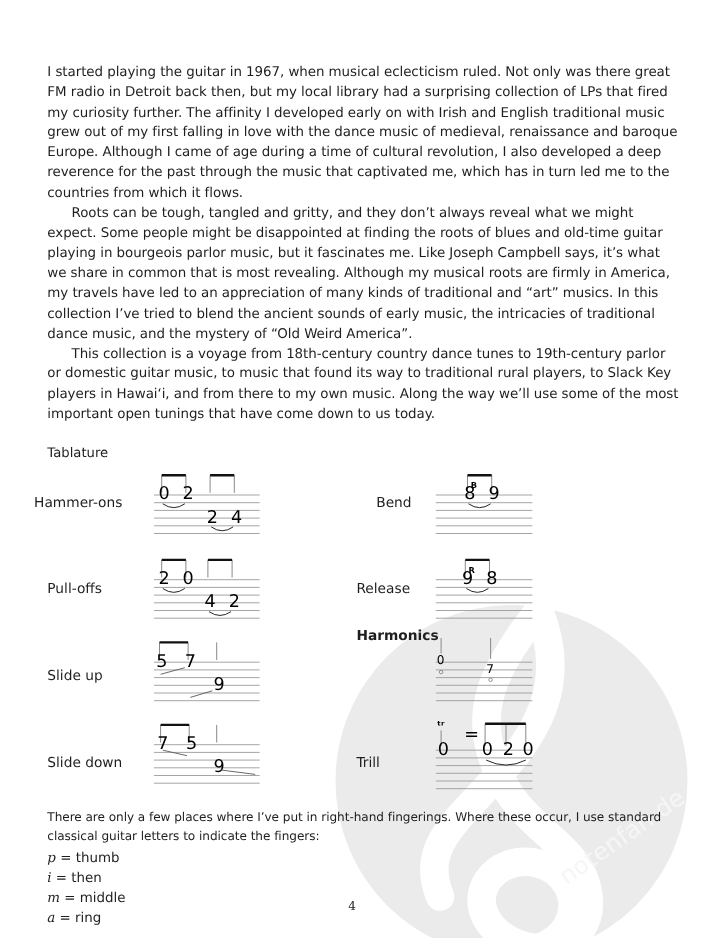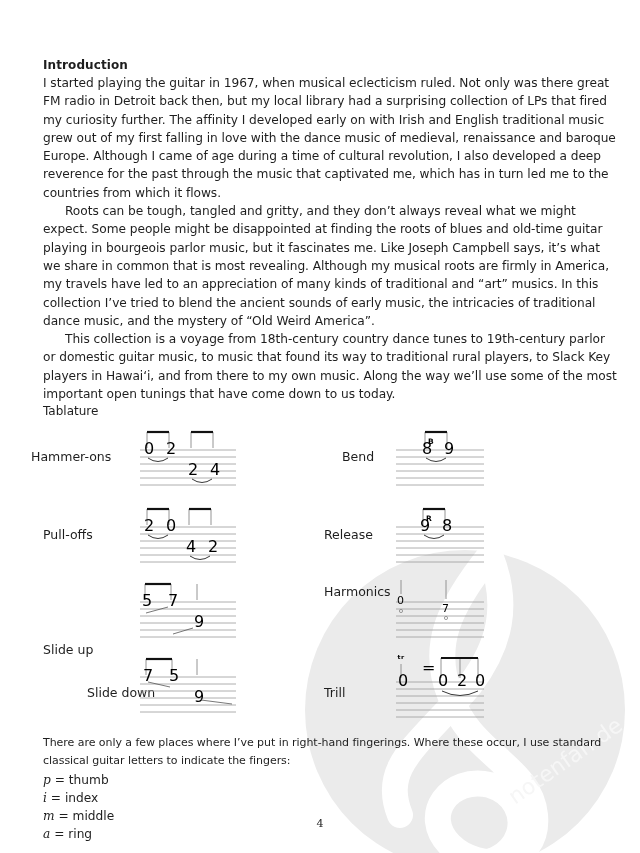--- a/index.html
+++ b/index.html
@@ -27,21 +27,20 @@
 </head>
 <body>
 
 <svg class="watermark" viewBox="0 0 330 330">
   <circle cx="165" cy="165" r="160" fill="#ebebeb"></circle>
   <path d="M190 10 C150 60 130 100 150 150 C170 210 230 220 235 270 C240 320 180 330 150 300 C120 270 150 230 190 240 C240 255 230 330 150 320 M190 10 C210 60 200 100 170 140 C120 200 80 220 100 270" fill="none" stroke="#ffffff" stroke-width="26" stroke-linecap="round"></path>
   <text x="215" y="260" font-size="22" fill="#f6f6f6" transform="rotate(-35 215 260)" font-family="DejaVu Sans, sans-serif">notenfan.de</text>
 </svg>
 
 <div class="page">
-  <p class="heading">Introduction</p>
   <p class="para">I started playing the guitar in 1967, when musical eclecticism ruled. Not only was there great FM radio in Detroit back then, but my local library had a surprising collection of LPs that fired my curiosity further. The affinity I developed early on with Irish and English traditional music grew out of my first falling in love with the dance music of medieval, renaissance and baroque Europe. Although I came of age during a time of cultural revolution, I also developed a deep reverence for the past through the music that captivated me, which has in turn led me to the countries from which it flows.</p>
   <p class="para indent">Roots can be tough, tangled and gritty, and they don’t always reveal what we might expect. Some people might be disappointed at finding the roots of blues and old-time guitar playing in bourgeois parlor music, but it fascinates me. Like Joseph Campbell says, it’s what we share in common that is most revealing. Although my musical roots are firmly in America, my travels have led to an appreciation of many kinds of traditional and “art” musics. In this collection I’ve tried to blend the ancient sounds of early music, the intricacies of traditional dance music, and the mystery of “Old Weird America”.</p>
   <p class="para indent">This collection is a voyage from 18th-century country dance tunes to 19th-century parlor or domestic guitar music, to music that found its way to traditional rural players, to Slack Key players in Hawai‘i, and from there to my own music. Along the way we’ll use some of the most important open tunings that have come down to us today.</p>
 </div>
 
 <div class="tab-heading">Tablature</div>
 
 <div class="tab-label" style="left:31px; top:449px;">Hammer-ons</div>
 <svg class="tab" style="left:140px; top:428px;" width="100" height="62">
   <g stroke="#999" stroke-width="0.8">
@@ -91,21 +90,21 @@
       <line x1="49" y1="4" x2="71" y2="4"></line>
     </g>
   <text x="4" y="26">2</text>
   <text x="26" y="26">0</text>
   <text x="46" y="47">4</text>
   <text x="68" y="47">2</text>
   <path d="M8 30 Q18 37 28 30" fill="none" stroke="#222" stroke-width="0.9"></path>
   <path d="M50 51 Q60 58 70 51" fill="none" stroke="#222" stroke-width="0.9"></path>
 </svg>
 
-<div class="tab-label" style="left:43px; top:606px;margin-top:36px;">Slide up</div>
+<div class="tab-label" style="left:43px; top:606px;">Slide up</div>
 <svg class="tab" style="left:140px; top:580px;" width="100" height="62">
   <g stroke="#999" stroke-width="0.8">
     <line x1="0" y1="22" x2="96" y2="22"></line>
       <line x1="0" y1="29" x2="96" y2="29"></line>
       <line x1="0" y1="36" x2="96" y2="36"></line>
     <line x1="0" y1="43" x2="96" y2="43"></line>
       <line x1="0" y1="50" x2="96" y2="50"></line>
       <line x1="0" y1="57" x2="96" y2="57"></line>
   </g>
   <g stroke="#888" stroke-width="0.9">
@@ -116,21 +115,21 @@
   <g stroke="#111" stroke-width="2.2">
       <line x1="5" y1="4" x2="31" y2="4"></line>
     </g>
   <text x="2" y="26">5</text>
   <text x="28" y="26">7</text>
   <text x="54" y="47">9</text>
   <line x1="6" y1="33" x2="28" y2="27" stroke="#555" stroke-width="0.8"></line>
   <line x1="33" y1="54" x2="53" y2="48" stroke="#555" stroke-width="0.8"></line>
 </svg>
 
-<div class="tab-label" style="left:43px; top:685px;margin-left:44px;">Slide down</div>
+<div class="tab-label" style="left:43px; top:685px;">Slide down</div>
 <svg class="tab" style="left:140px; top:655px;" width="100" height="62">
   <g stroke="#999" stroke-width="0.8">
     <line x1="0" y1="22" x2="96" y2="22"></line>
       <line x1="0" y1="29" x2="96" y2="29"></line>
       <line x1="0" y1="36" x2="96" y2="36"></line>
     <line x1="0" y1="43" x2="96" y2="43"></line>
       <line x1="0" y1="50" x2="96" y2="50"></line>
       <line x1="0" y1="57" x2="96" y2="57"></line>
   </g>
   <g stroke="#888" stroke-width="0.9">
@@ -187,21 +186,21 @@
     </g>
   <g stroke="#111" stroke-width="2.2">
       <line x1="27" y1="4" x2="49" y2="4"></line>
     </g>
   <text x="30" y="16" style="font-size:7.5px;font-weight:bold">R</text>
   <text x="24" y="26">9</text>
   <text x="46" y="26">8</text>
   <path d="M28 30 Q38 37 48 30" fill="none" stroke="#222" stroke-width="0.9"></path>
 </svg>
 
-<div class="tab-label" style="left:324px; top:584px;">Harmonics</div>
+<div class="tab-label" style="left:324px; top:570px;font-weight:bold;">Harmonics</div>
 <svg class="tab" style="left:396px; top:580px;" width="92" height="62">
   <g stroke="#999" stroke-width="0.8">
     <line x1="0" y1="22" x2="88" y2="22"></line>
       <line x1="0" y1="29" x2="88" y2="29"></line>
       <line x1="0" y1="36" x2="88" y2="36"></line>
     <line x1="0" y1="43" x2="88" y2="43"></line>
       <line x1="0" y1="50" x2="88" y2="50"></line>
       <line x1="0" y1="57" x2="88" y2="57"></line>
   </g>
   <g stroke="#888" stroke-width="0.9">
@@ -239,19 +238,19 @@
   <text x="42" y="34">0</text>
   <text x="61" y="34">2</text>
   <text x="79" y="34">0</text>
   <path d="M46 39 Q64 48 82 39" fill="none" stroke="#222" stroke-width="0.9"></path>
 </svg>
 
 <div class="fingers">
   <p class="para">There are only a few places where I’ve put in right-hand fingerings.  Where these occur, I use standard classical guitar letters to indicate the fingers:</p>
   <div class="finger-row">
     <span class="item" style="width:77px"><i>p</i><span> = </span><span>thumb</span></span>
-    <span class="item" style="width:84px"><i>i</i><span> = </span><span>index</span></span>
+    <span class="item" style="width:84px"><i>i</i><span> = </span><span>then</span></span>
     <span class="item" style="width:85px"><i>m</i><span> = </span><span>middle</span></span>
     <span class="item"><i>a</i><span> = </span><span>ring</span></span>
   </div>
 </div>
 
 <div class="page-num">4</div>
 
 </body></html>

